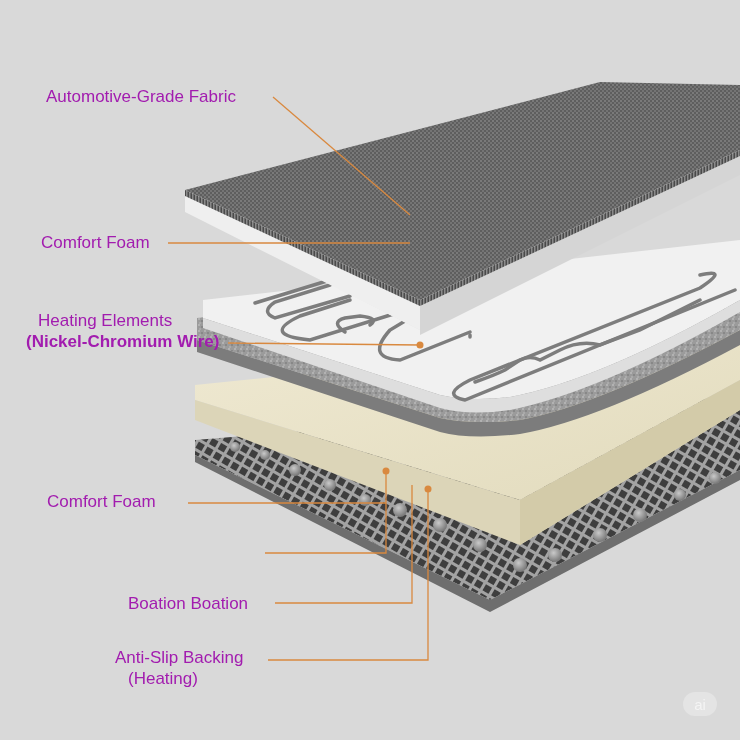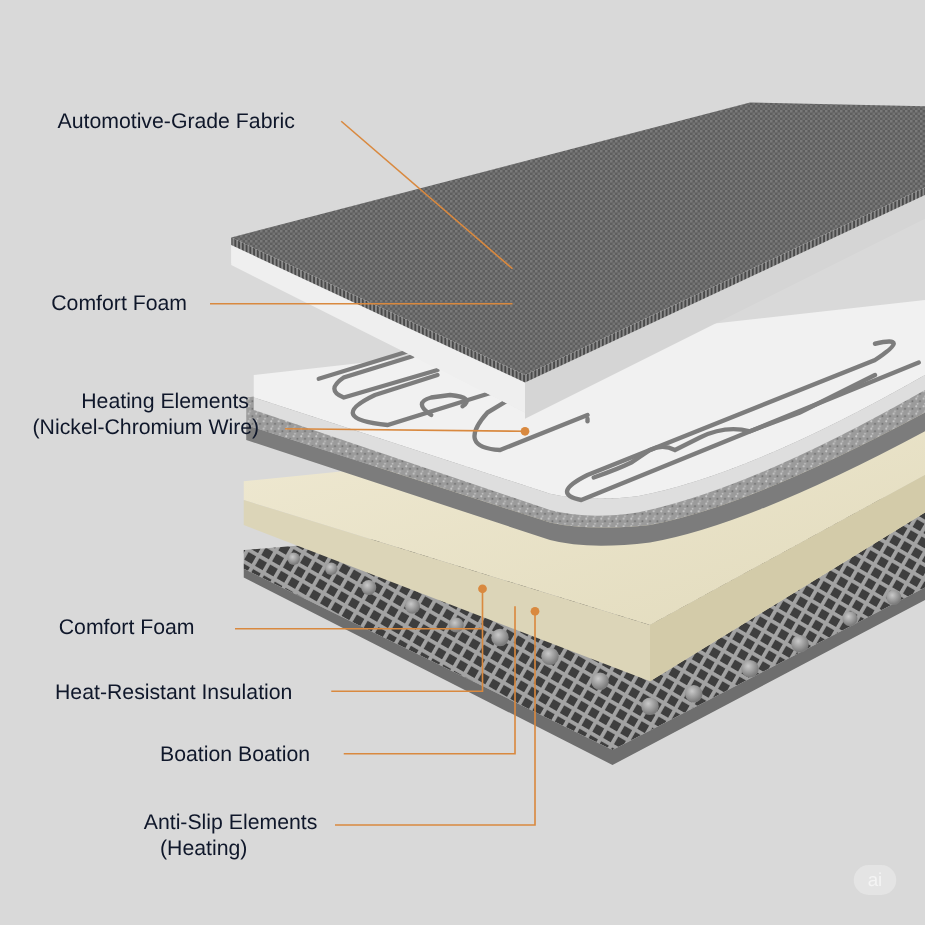--- a/index.html
+++ b/index.html
@@ -7,21 +7,21 @@
       width: 740px; height: 740px; overflow: hidden;
       background: #d9d9d9;
       font-family: "Liberation Sans", sans-serif;
       position: relative;
     }
     #stage { position: absolute; left: 0; top: 0; width: 740px; height: 740px; }
     .label {
       position: absolute;
       font-family: "Liberation Sans", sans-serif;
       font-size: 17px;
-      color: #0f172a;
+      color: #a21caf;
       line-height: 21px;
       white-space: nowrap;
     }
     .badge {
       position: absolute; left: 683px; top: 692px;
       width: 34px; height: 24px; border-radius: 12px;
       background: #e4e4e4; color: #f4f4f4;
       font-family: "Liberation Sans", sans-serif; font-size: 15px;
       display: flex; align-items: center; justify-content: center;
     }
@@ -135,22 +135,21 @@
     </g>
     <g fill="#d9893f">
       <circle cx="420" cy="345" r="3.5"></circle>
       <circle cx="386" cy="471" r="3.5"></circle>
       <circle cx="428" cy="489" r="3.5"></circle>
     </g>
   </svg>
 
   <div class="label" style="left:46px; top:86px;">Automotive-Grade Fabric</div>
   <div class="label" style="left:41px; top:232px;">Comfort Foam</div>
-  <div class="label" style="left:38px; top:310px;margin-left:27px;">Heating Elements</div>
-  <div class="label" style="left:26px; top:331px;">(Nickel-Chromium Wire)</div>
+  <div class="label" style="left:38px; top:310px;">Heating Elements</div>
+  <div class="label" style="left:26px; top:331px;font-weight:bold;">(Nickel-Chromium Wire)</div>
   <div class="label" style="left:47px; top:491px;">Comfort Foam</div>
-  <div class="label" style="left:44px; top:543px;">Heat-Resistant Insulation</div>
   <div class="label" style="left:128px; top:593px;">Boation Boation</div>
-  <div class="label" style="left:115px; top:647px;">Anti-Slip Elements</div>
+  <div class="label" style="left:115px; top:647px;">Anti-Slip Backing</div>
   <div class="label" style="left:128px; top:668px;">(Heating)</div>
 
   <div class="badge">ai</div>
 </div>
 
 </body></html>

